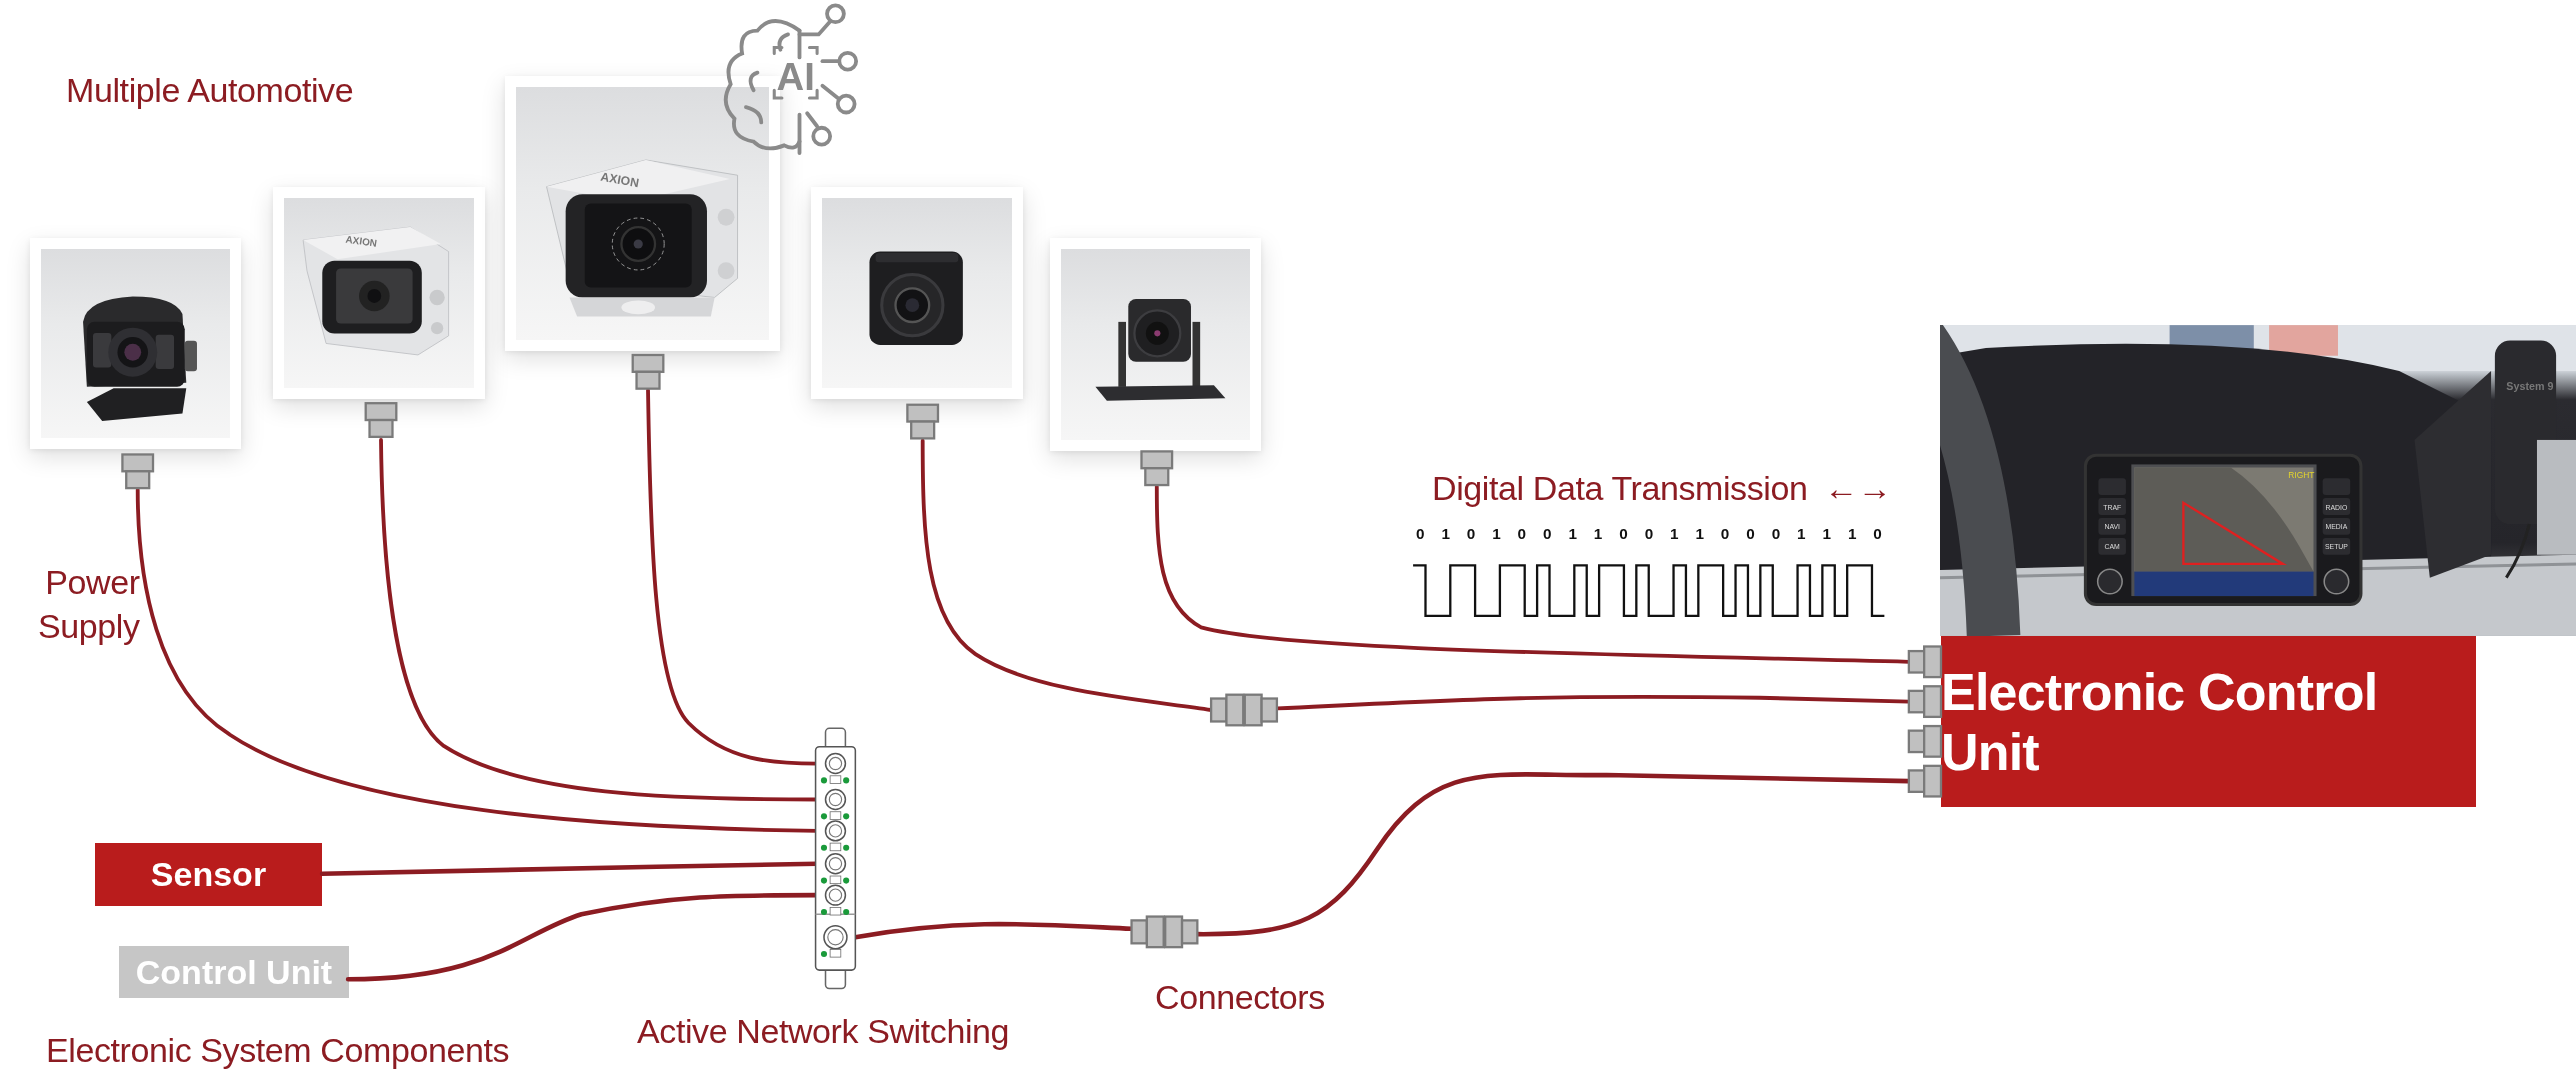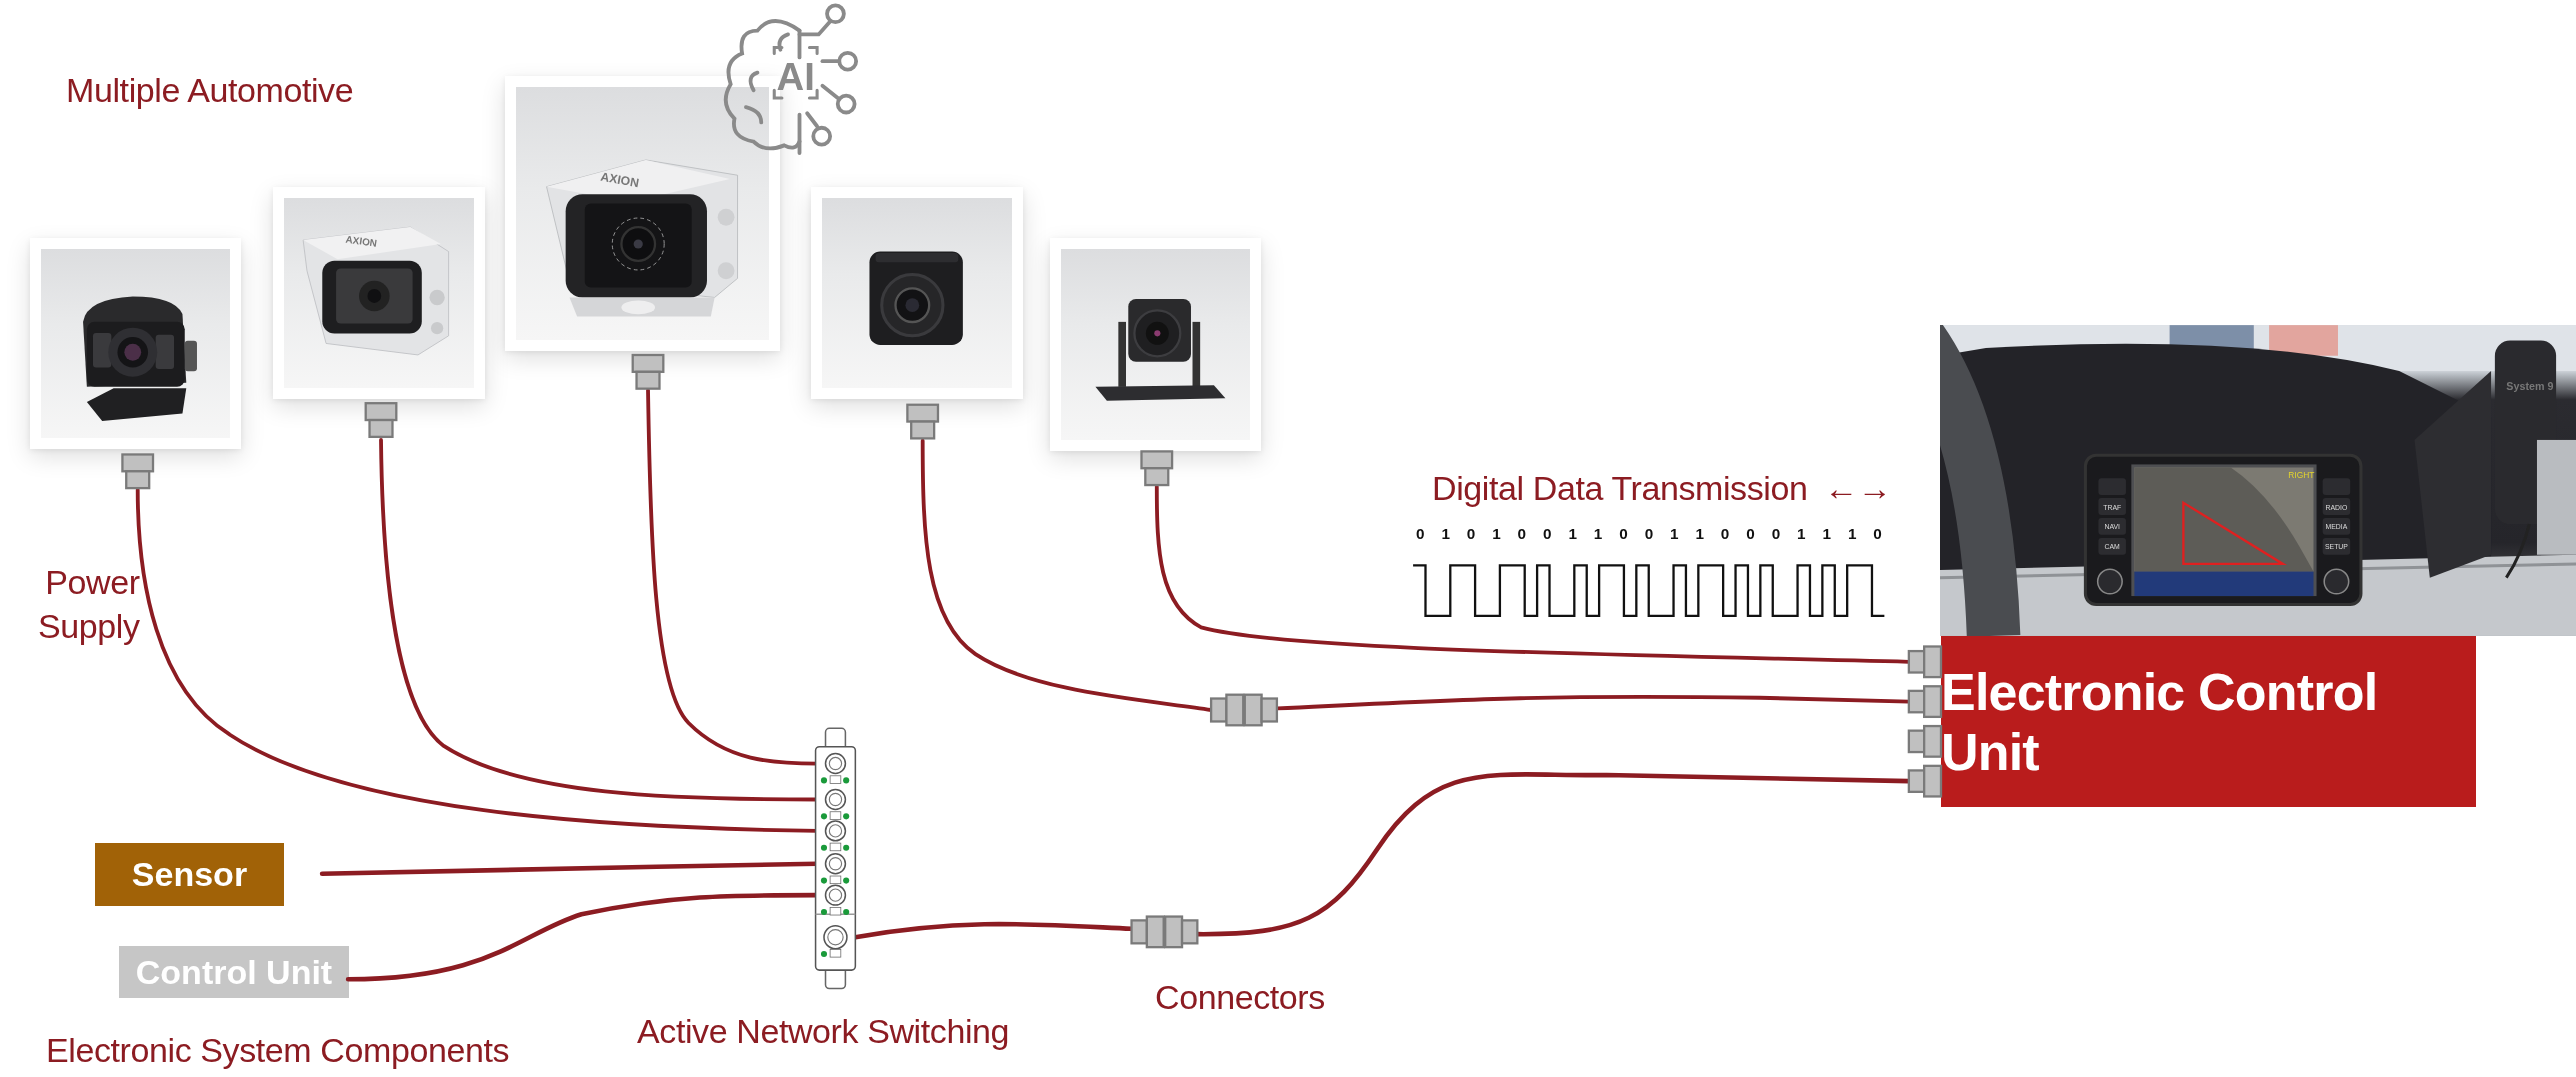--- a/index.html
+++ b/index.html
@@ -65,21 +65,21 @@
     <span>1</span>
     <span>0</span>
     <span>0</span>
     <span>0</span>
     <span>1</span>
     <span>1</span>
     <span>1</span>
     <span>0</span>
   </div>
 
-<div class="boxlabel" style="left:95px; top:843px; width:189px; height:63px; background:#a16207; font-size:34px;">
+<div class="boxlabel" style="left:95px; top:843px; width:227px; height:63px; background:#b91c1c; font-size:34px;">
   <span>Sensor</span>
 </div>
 <div class="boxlabel" style="left:119px; top:946px; width:230px; height:52px; background:#c6c6c6; font-size:34px;">
   <span>Control Unit</span>
 </div>
 
 <div class="frame" style="left:30px; top:238px; width:211px; height:211px;">
   <div class="photo">
     <svg viewBox="0 0 248 248">
       <path d="M55 95 Q60 65 120 62 Q175 62 185 85 L190 175 L60 180 Z" fill="#2a2a2c"></path>

